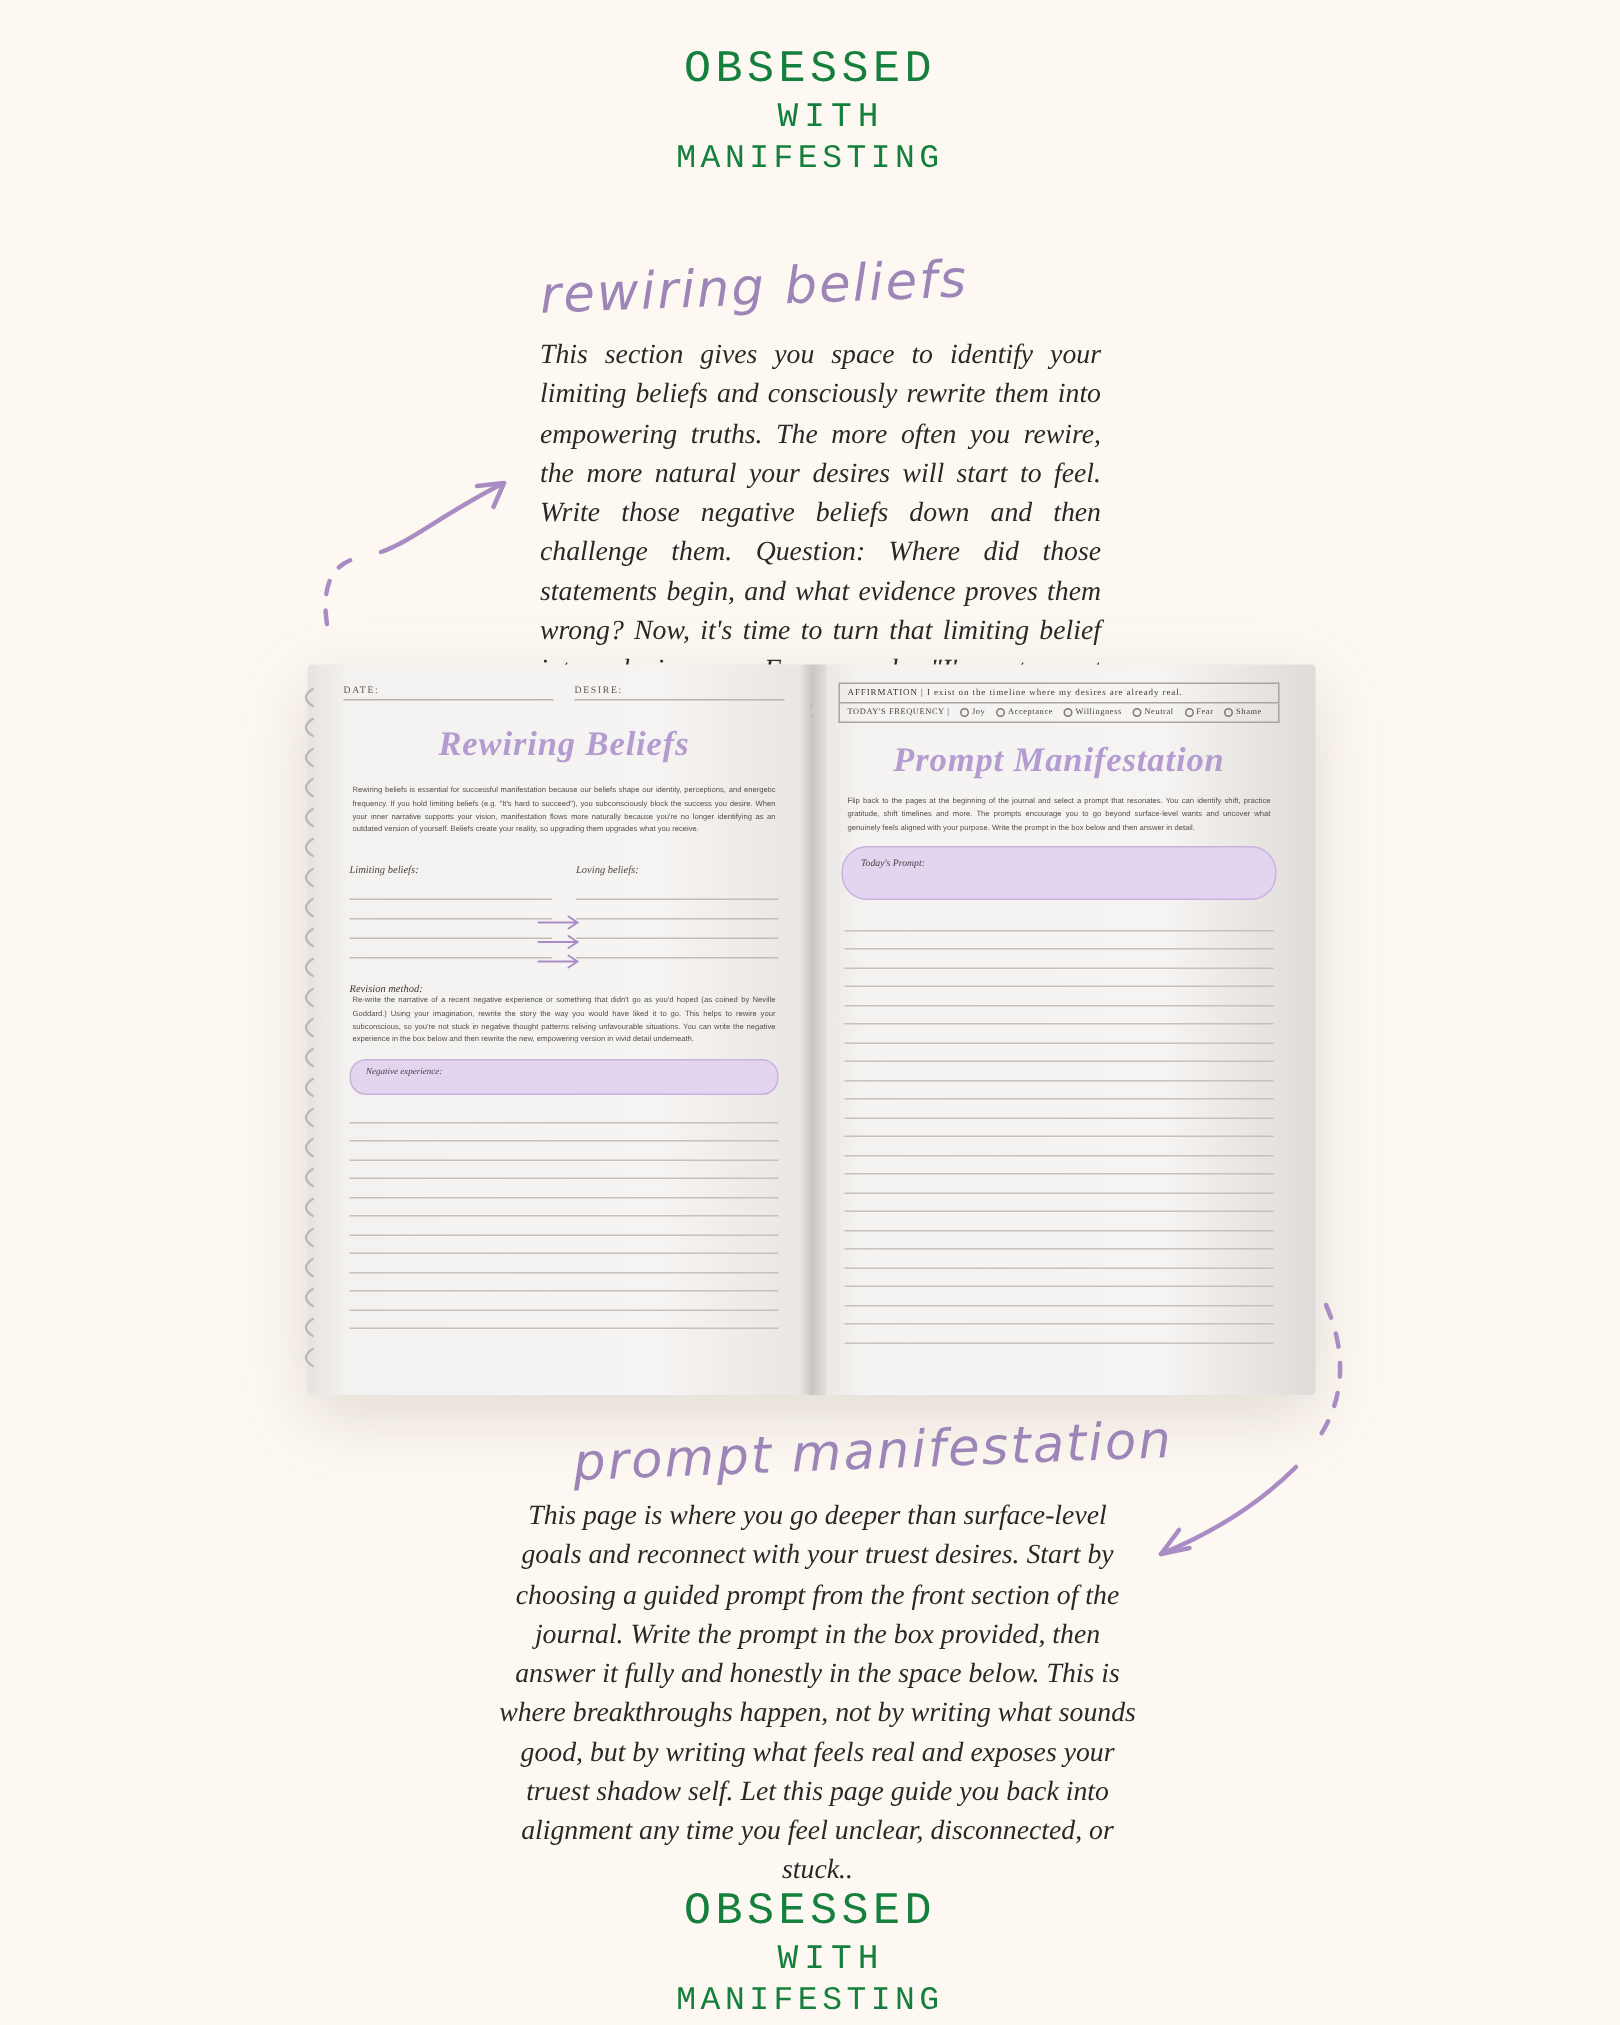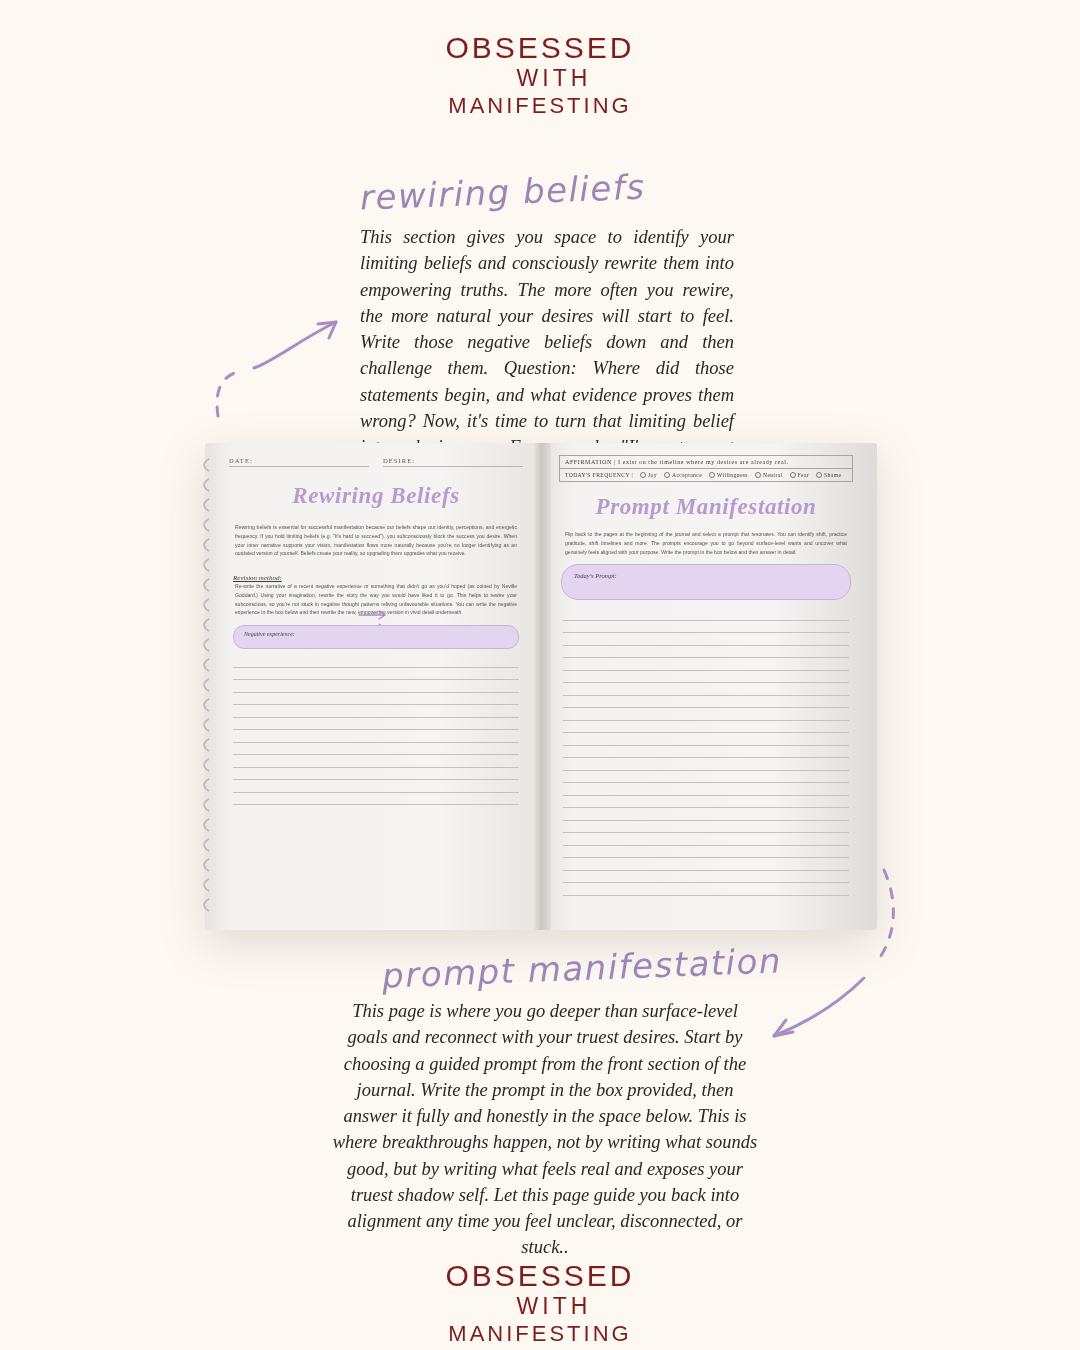--- a/index.html
+++ b/index.html
@@ -15,22 +15,22 @@
     font-family: "Liberation Serif", serif;
     color: #2f2a28;
   }
 
   
   .brand {
     position: absolute;
     left: 0;
     width: 100%;
     text-align: center;
-    color: #7f1d1d;
-    font-family: Liberation Sans, sans-serif;
+    color: #15803d;
+    font-family: Liberation Mono, monospace;
     letter-spacing: 2px;
     line-height: 1.18;
     user-select: none;
   }
   .brand .l1 { font-size: 30px; letter-spacing: 3px; }
   .brand .l2 { font-size: 23px; letter-spacing: 4px; padding-left: 28px; }
   .brand .l3 { font-size: 22px; letter-spacing: 3px; }
   #brand-top { top: 30px; }
   #brand-bottom { top: 1258px; }
 
@@ -187,21 +187,20 @@
     left: 152px;
     top: 166px;
     width: 36px;
   }
   .section-label {
     font-family: "Liberation Serif", serif;
     font-style: italic;
     font-size: 7px;
     color: #3f3a36;
     margin: 16px 0 0 4px;
-    text-decoration: underline;
   }
   .lav-box {
     margin: 8px 4px 6px;
     height: 22px;
     border-radius: 11px;
     background: #e3d4ef;
     border: 0.7px solid #c9b3dd;
     position: relative;
   }
   .lav-box .lab {
@@ -314,20 +313,36 @@
 
     <div class="row-fields">
       <div class="field">DATE:</div>
       <div class="field">DESIRE:</div>
     </div>
 
     <div class="page-title" id="left-title">Rewiring Beliefs</div>
 
     <div class="intro-text">Rewiring beliefs is essential for successful manifestation because our beliefs shape our identity, perceptions, and energetic frequency. If you hold limiting beliefs (e.g. "It's hard to succeed"), you subconsciously block the success you desire. When your inner narrative supports your vision, manifestation flows more naturally because you're no longer identifying as an outdated version of yourself. Beliefs create your reality, so upgrading them upgrades what you receive.</div>
 
+    <div class="two-col">
+      <div class="col">
+        <div class="sub-label">Limiting beliefs:</div>
+        <div class="rule"></div>
+        <div class="rule"></div>
+        <div class="rule"></div>
+        <div class="rule"></div>
+      </div>
+      <div class="col">
+        <div class="sub-label">Loving beliefs:</div>
+        <div class="rule"></div>
+        <div class="rule"></div>
+        <div class="rule"></div>
+        <div class="rule"></div>
+      </div>
+    </div>
 
     <svg class="mini-arrows" viewBox="0 0 36 46">
       <g stroke="#a98cc4" stroke-width="1.3" fill="none" stroke-linecap="round">
         <path d="M2 6 H28 M22 2 L28 6 L22 10"></path>
         <path d="M2 19 H28 M22 15 L28 19 L22 23"></path>
         <path d="M2 32 H28 M22 28 L28 32 L22 36"></path>
       </g>
     </svg>
 
     <div class="section-label">Revision method:</div>

